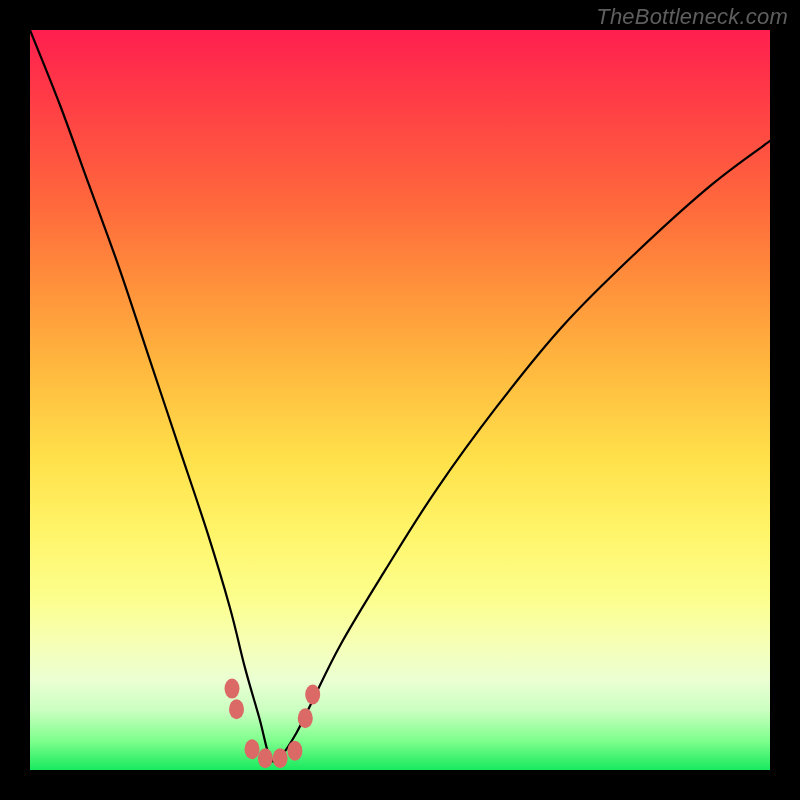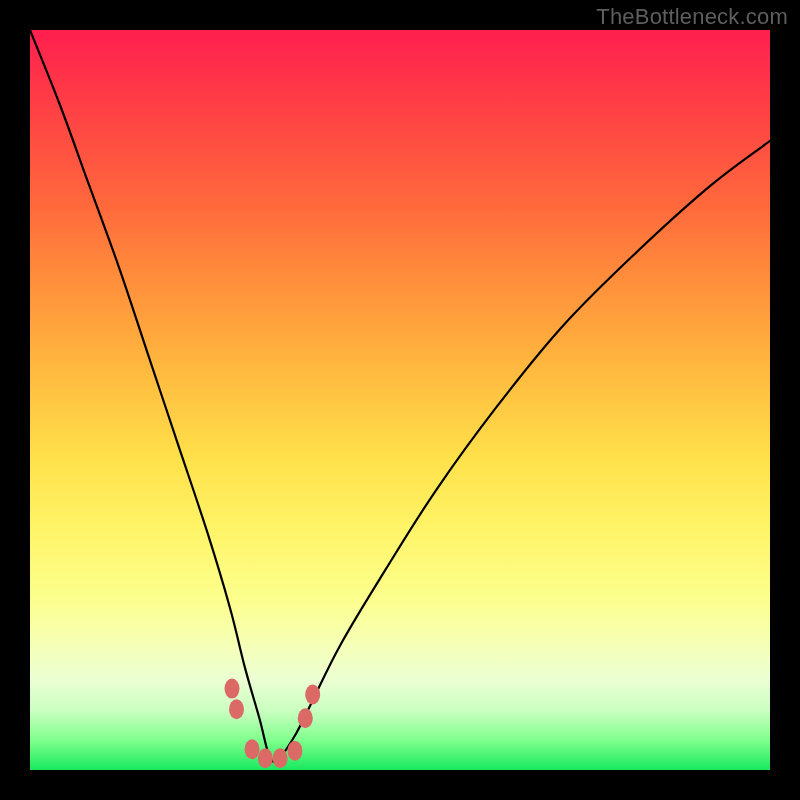--- a/index.html
+++ b/index.html
@@ -44,20 +44,21 @@
   }
   .watermark {
     position: absolute;
     top: 4px;
     right: 12px;
     font-size: 22px;
     font-weight: 500;
     color: #5e5e5e;
     letter-spacing: 0.2px;
     user-select: none;
+    font-style: italic;
   }
   svg.curve {
     position: absolute;
     left: 0; top: 0;
     width: 740px;
     height: 740px;
   }
   .series-line {
     stroke: #000;
     stroke-width: 2.2;

